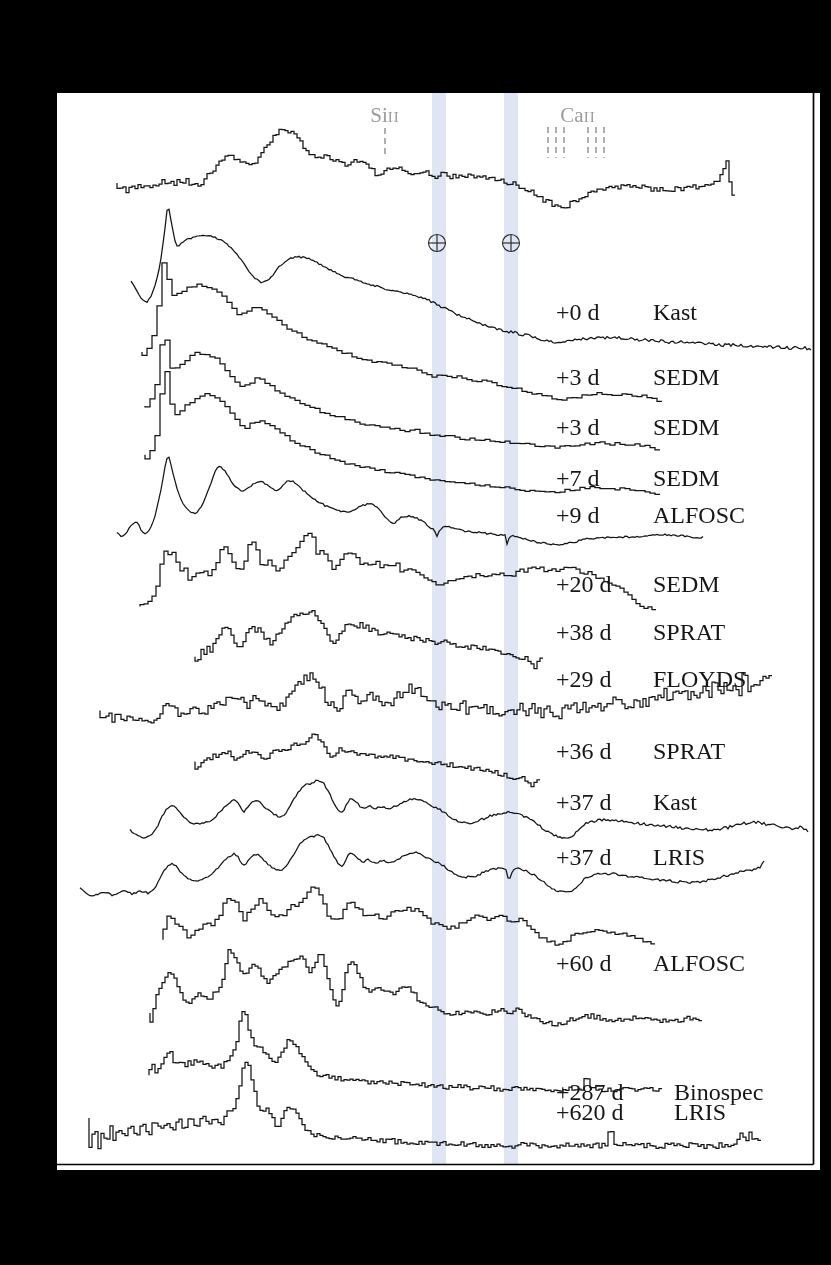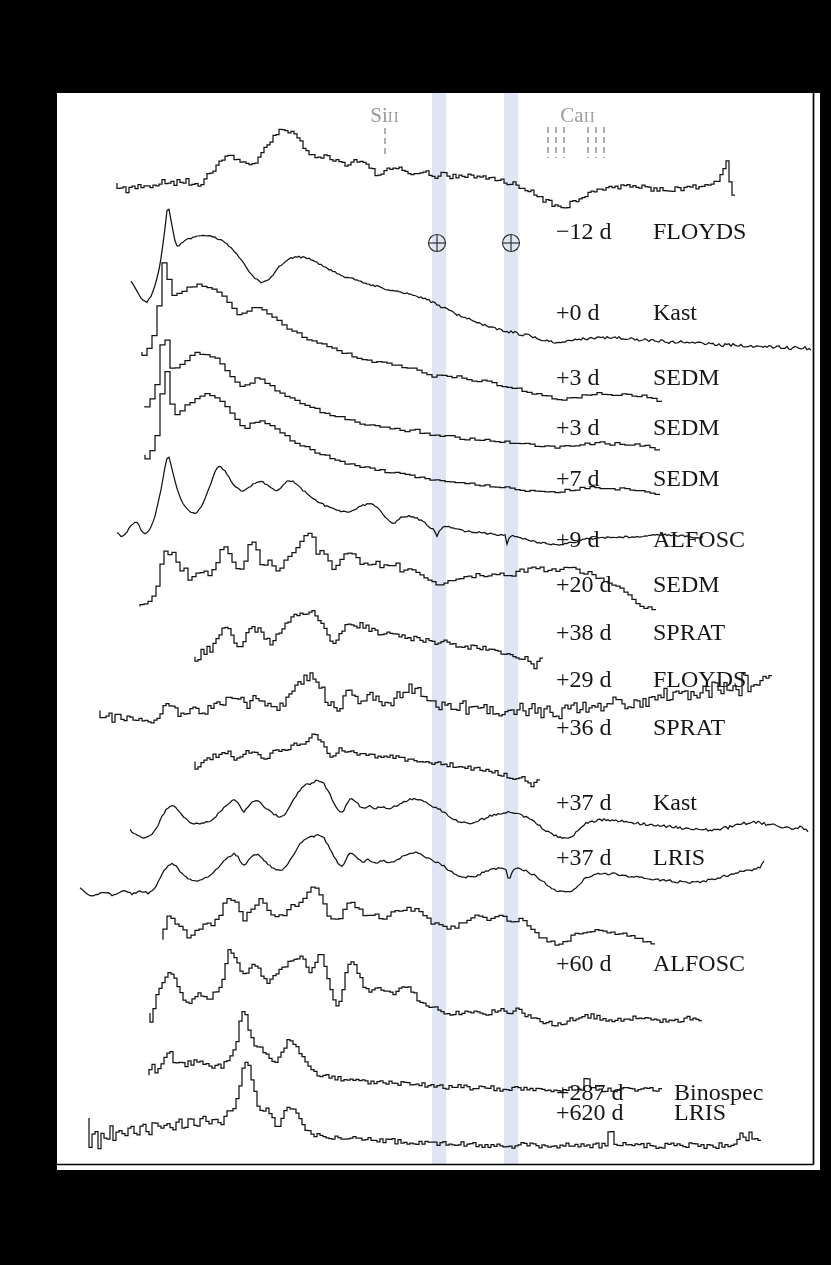--- a/index.html
+++ b/index.html
@@ -57,29 +57,28 @@
       <path d="M89.0 1117.9V1147.3H92.0V1134.2H95.0V1131.7H98.0V1148.7H101.0V1133.3H104.0V1138.2H107.0V1139.2H110.0V1125.8H113.0V1140.4H116.0V1132.0H119.0V1130.6H122.0V1133.7H125.0V1135.5H128.0V1128.2H131.0V1126.4H134.0V1133.3H137.0V1134.8H140.0V1126.1H143.0V1124.4H146.0V1131.6H149.0V1134.5H152.0V1122.9H155.0V1123.2H158.0V1126.2H161.0V1128.1H164.0V1125.3H167.0V1123.7H170.0V1127.7H173.0V1129.9H176.0V1122.0H179.0V1119.1H182.0V1128.0H185.0V1127.4H188.0V1118.8H191.0V1119.2H194.0V1125.4H197.0V1126.2H200.0V1118.6H203.0V1116.3H206.0V1121.3H209.0V1123.8H212.0V1119.7H215.0V1119.3H218.0V1122.7H221.0V1124.5H224.0V1116.4H227.0V1110.8H230.0V1110.9H233.0V1108.7H236.0V1098.6H239.0V1085.9H242.0V1068.2H245.0V1062.3H248.0V1065.3H251.0V1079.8H254.0V1091.4H257.0V1106.1H260.0V1110.4H263.0V1111.1H266.0V1108.0H269.0V1113.7H272.0V1117.6H275.0V1126.3H278.0V1126.3H281.0V1118.4H284.0V1110.5H287.0V1107.3H290.0V1108.8H293.0V1109.0H296.0V1113.1H299.0V1118.5H302.0V1124.6H305.0V1130.4H308.0V1130.6H311.0V1134.2H314.0V1136.6H317.0V1133.5H320.0V1135.4H323.0V1136.6H326.0V1137.9H329.0V1138.6H332.0V1139.1H335.0V1136.1H338.0V1137.5H341.0V1139.1H344.0V1139.0H347.0V1138.9H350.0V1138.1H353.0V1136.6H356.0V1138.1H359.0V1138.2H362.0V1140.0H365.0V1139.7H368.0V1137.7H371.0V1140.3H374.0V1140.3H377.0V1141.8H380.0V1138.9H383.0V1142.6H386.0V1139.0H389.0V1139.3H392.0V1138.5H395.0V1143.8H398.0V1139.5H401.0V1143.0H404.0V1142.3H407.0V1144.0H410.0V1143.0H413.0V1143.9H416.0V1144.3H419.0V1141.3H422.0V1144.1H425.0V1141.3H428.0V1142.1H431.0V1142.2H434.0V1142.2H437.0V1145.4H440.0V1142.7H443.0V1141.7H446.0V1145.0H449.0V1144.0H452.0V1144.8H455.0V1145.4H458.0V1144.9H461.0V1141.9H464.0V1146.2H467.0V1144.1H470.0V1143.7H473.0V1142.6H476.0V1146.7H479.0V1144.8H482.0V1147.4H485.0V1144.5H488.0V1147.3H491.0V1144.6H494.0V1146.4H497.0V1144.1H500.0V1145.9H503.0V1146.9H506.0V1146.6H509.0V1146.1H512.0V1148.1H515.0V1145.8H518.0V1144.9H521.0V1142.5H524.0V1143.4H527.0V1145.8H530.0V1143.1H533.0V1143.9H536.0V1145.5H539.0V1147.9H542.0V1144.8H545.0V1145.9H548.0V1147.1H551.0V1146.3H554.0V1145.9H557.0V1147.8H560.0V1145.2H563.0V1146.2H566.0V1143.2H569.0V1146.1H572.0V1146.0H575.0V1144.3H578.0V1146.8H581.0V1143.8H584.0V1146.2H587.0V1144.9H590.0V1147.5H593.0V1144.2H596.0V1143.1H599.0V1147.9H602.0V1143.3H605.0V1145.9H608.0V1131.8H611.0V1131.6H614.0V1144.4H617.0V1145.3H620.0V1145.6H623.0V1142.6H626.0V1144.8H629.0V1144.7H632.0V1145.5H635.0V1143.9H638.0V1144.6H641.0V1143.6H644.0V1147.5H647.0V1143.4H650.0V1145.6H653.0V1146.2H656.0V1148.3H659.0V1147.4H662.0V1148.1H665.0V1143.3H668.0V1144.4H671.0V1143.2H674.0V1145.7H677.0V1143.9H680.0V1145.4H683.0V1146.7H686.0V1147.3H689.0V1142.9H692.0V1143.6H695.0V1143.8H698.0V1146.4H701.0V1144.5H704.0V1148.3H707.0V1144.5H710.0V1145.0H713.0V1147.1H716.0V1148.4H719.0V1142.9H722.0V1147.1H725.0V1144.5H728.0V1146.5H731.0V1145.3H734.0V1144.0H737.0V1139.4H740.0V1133.0H743.0V1137.0H746.0V1140.5H749.0V1132.1H752.0V1139.0H755.0V1138.6H758.0V1140.3H761.0" fill="none" stroke="#141414" stroke-width="1.25" stroke-linejoin="miter"></path>
     </svg>
 
   <div id="labels">
     <div class="ion-label" id="si-label" style="left: 385px; top: 104px;">
       <span>Si</span><span class="ion-small">II</span>
     </div>
     <div class="ion-label" id="ca-label" style="left: 578px; top: 104px;">
       <span>Ca</span><span class="ion-small">II</span>
     </div>
-  <div class="epoch-row" style="top: 216px;"><span class="epoch-day">−12 d</span><span>FLOYDS</span></div>
       <div class="epoch-row" style="top: 297px;"><span class="epoch-day">+0 d</span><span>Kast</span></div>
       <div class="epoch-row" style="top: 362px;"><span class="epoch-day">+3 d</span><span>SEDM</span></div>
       <div class="epoch-row" style="top: 412px;"><span class="epoch-day">+3 d</span><span>SEDM</span></div>
       <div class="epoch-row" style="top: 463px;"><span class="epoch-day">+7 d</span><span>SEDM</span></div>
-      <div class="epoch-row" style="top: 524px;"><span class="epoch-day">+9 d</span><span>ALFOSC</span></div>
+      <div class="epoch-row" style="top: 500px;"><span class="epoch-day">+9 d</span><span>ALFOSC</span></div>
       <div class="epoch-row" style="top: 569px;"><span class="epoch-day">+20 d</span><span>SEDM</span></div>
       <div class="epoch-row" style="top: 617px;"><span class="epoch-day">+38 d</span><span>SPRAT</span></div>
       <div class="epoch-row" style="top: 664px;"><span class="epoch-day">+29 d</span><span>FLOYDS</span></div>
-      <div class="epoch-row" style="top: 712px;"><span class="epoch-day">+36 d</span><span>SPRAT</span></div>
+      <div class="epoch-row" style="top: 736px;"><span class="epoch-day">+36 d</span><span>SPRAT</span></div>
       <div class="epoch-row" style="top: 787px;"><span class="epoch-day">+37 d</span><span>Kast</span></div>
       <div class="epoch-row" style="top: 842px;"><span class="epoch-day">+37 d</span><span>LRIS</span></div>
       <div class="epoch-row" style="top: 948px;"><span class="epoch-day">+60 d</span><span>ALFOSC</span></div>
       <div class="epoch-row" style="top: 1041px; margin-top: 36px;"><span class="epoch-day wide">+287 d</span><span>Binospec</span></div>
       <div class="epoch-row" style="top: 1097px;"><span class="epoch-day wide">+620 d</span><span>LRIS</span></div>
     </div>
 </div>
 
 </body></html>

